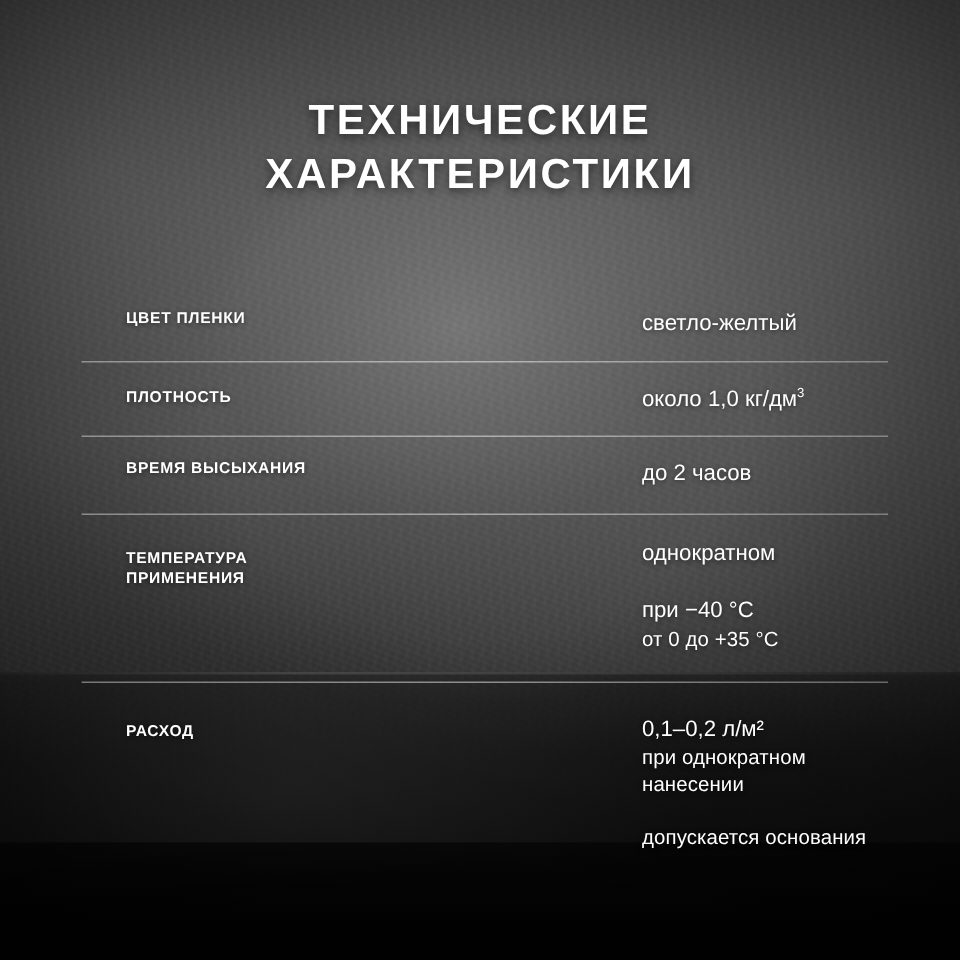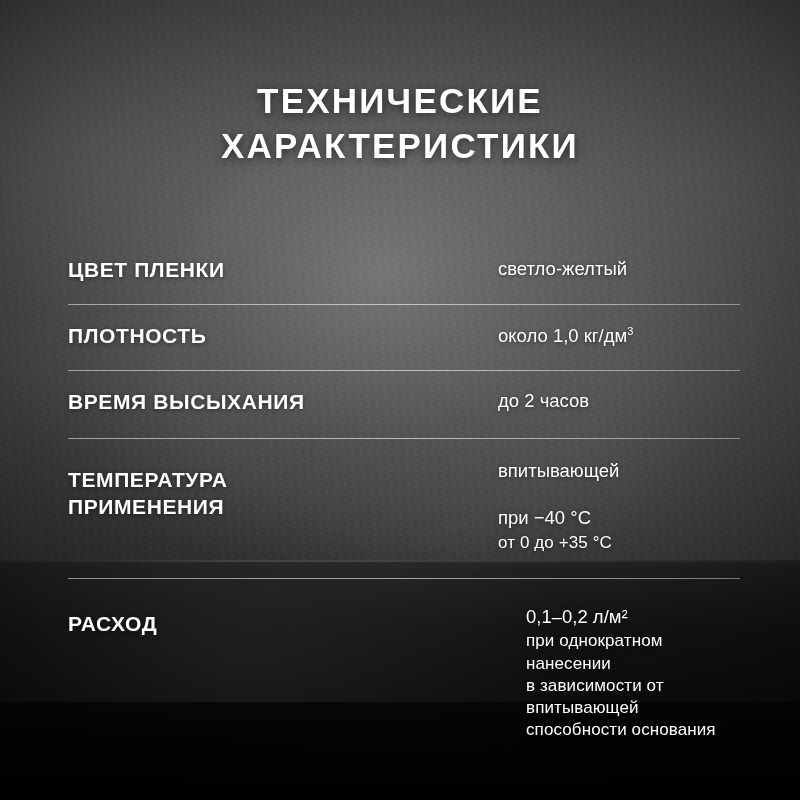--- a/index.html
+++ b/index.html
@@ -100,25 +100,26 @@
     box-sizing: border-box;
   }
   .divider {
     height: 1px;
     background: linear-gradient(90deg, rgba(255,255,255,0.50), rgba(255,255,255,0.60) 50%, rgba(255,255,255,0.42));
     margin: 0;
   }
   .spec-label {
     width: 430px;
     flex: 0 0 430px;
-    font-size: 21px;
+    font-size: 13px;
     font-weight: bold;
     letter-spacing: 0.6px;
     line-height: 1.28;
     text-shadow: 0 1px 4px rgba(0,0,0,0.5);
+    margin-left: 37px;
   }
   .spec-value {
     flex: 1 1 auto;
     font-size: 18.5px;
     font-weight: 500;
     line-height: 1.28;
     text-shadow: 0 1px 4px rgba(0,0,0,0.5);
   }
   .spec-value .sup { font-size: 11px; vertical-align: super; }
   .spec-note {
@@ -128,21 +129,21 @@
     line-height: 1.30;
     margin-top: 2px;
     letter-spacing: 0.1px;
   }
 
   
   .r0 { padding-top: 14px; padding-bottom: 20px; }
   .r1 { padding-top: 18px; padding-bottom: 20px; align-items: center; }
   .r2 { padding-top: 18px; padding-bottom: 22px; }
   .r3 { padding-top: 20px; padding-bottom: 24px; }
-  .r4 { padding-top: 26px; padding-bottom: 10px; gap: 28px; }
+  .r4 { padding-top: 26px; padding-bottom: 10px; }
 
   .r3 .spec-label { padding-top: 8px; }
   .r4 .spec-label { padding-top: 6px; }
 </style>
 </head>
 <body>
 
 <div class="page">
 
   <div class="bg"></div>
@@ -178,35 +179,35 @@
         <div class="spec-value">до 2 часов</div>
       </div>
       <div class="divider"></div>
 
       <div class="spec-row r3">
         <div class="spec-label">
           <span>ТЕМПЕРАТУРА</span><br>
           <span>ПРИМЕНЕНИЯ</span>
         </div>
         <div class="spec-value">
-          <span>впитывающей</span><br>
+          <span>однократном</span><br>
           <br>
           <span>при −40 °С</span>
           <span class="spec-note">от 0 до +35 °С</span>
         </div>
       </div>
       <div class="divider"></div>
 
       <div class="spec-row r4">
         <div class="spec-label">РАСХОД</div>
         <div class="spec-value">
           <span>0,1–0,2 л/м²</span>
           <span class="spec-note">
             <span>при однократном нанесении</span><br>
-            <span>в зависимости от впитывающей</span><br>
-            <span>способности основания</span>
+            <br>
+            <span>допускается основания</span>
           </span>
         </div>
       </div>
 
     </div>
   </div>
 </div>
 
 </body></html>

